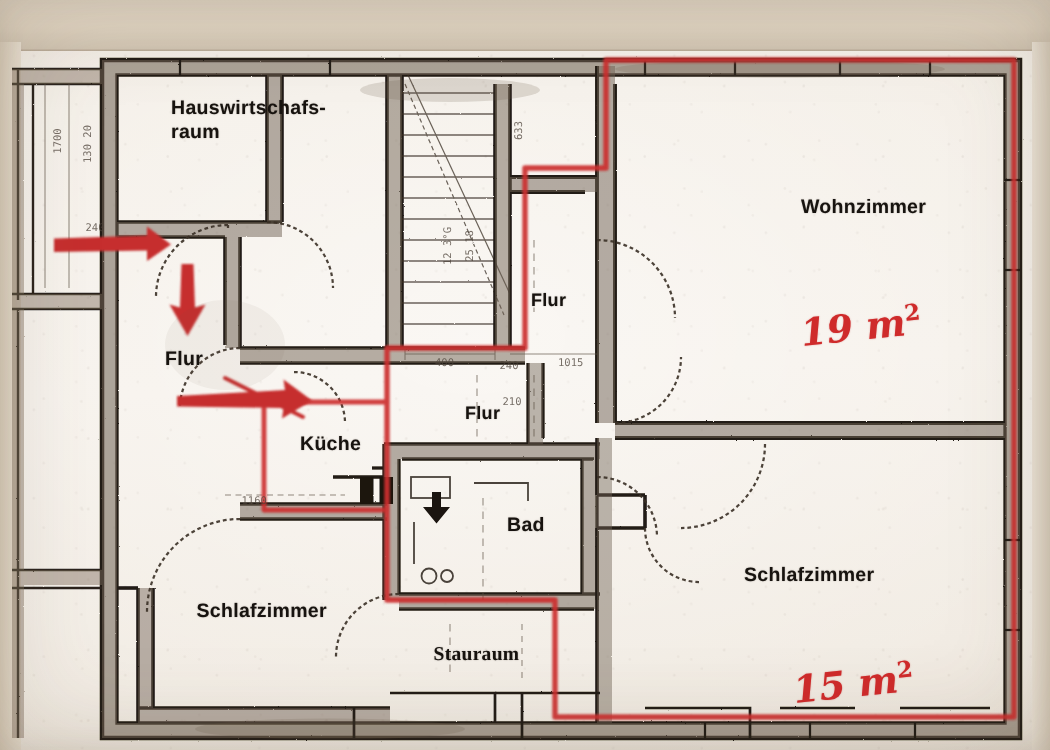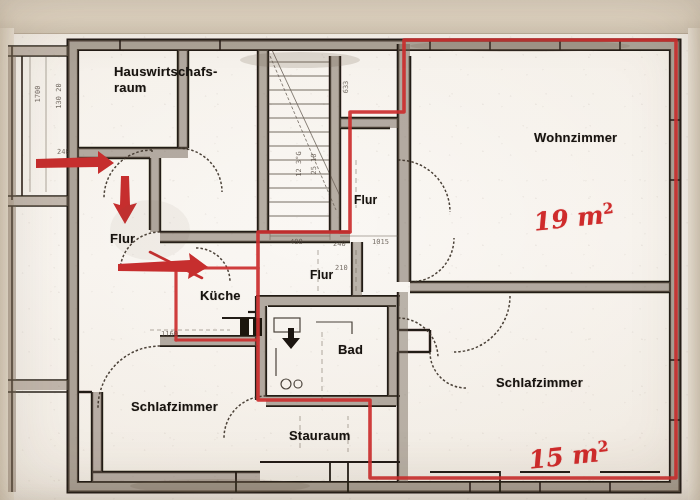--- a/index.html
+++ b/index.html
@@ -432,21 +432,21 @@
 
   <div class="roomlabel" style="left:114px; top:64px; font-size:13px;">Hauswirtschafs-
 raum</div>
 
   <div class="roomlabel" style="left:110px; top:231px; font-size:13px;">Flur</div>
 
   <div class="roomlabel" style="left:200px; top:288px; font-size:13px;">Küche</div>
 
   <div class="roomlabel" style="left:131px; top:399px; font-size:13px;">Schlafzimmer</div>
 
-  <div class="roomlabel" style="left:289px; top:428px; font-size:13px;">Stauraum</div>
+  <div class="roomlabel" style="left:289px; top:428px; font-size:13px;font-family:Liberation Serif, serif;">Stauraum</div>
 
   <div class="roomlabel" style="left:338px; top:342px; font-size:13px;">Bad</div>
 
   <div class="roomlabel" style="left:354px; top:193px; font-size:12px;">Flur</div>
 
   <div class="roomlabel" style="left:310px; top:268px; font-size:12px;">Flur</div>
 
   <div class="roomlabel" style="left:510px; top:130px; font-size:13px;margin-left:24px;">Wohnzimmer</div>
 
   <div class="roomlabel" style="left:496px; top:375px; font-size:13px;">Schlafzimmer</div>

